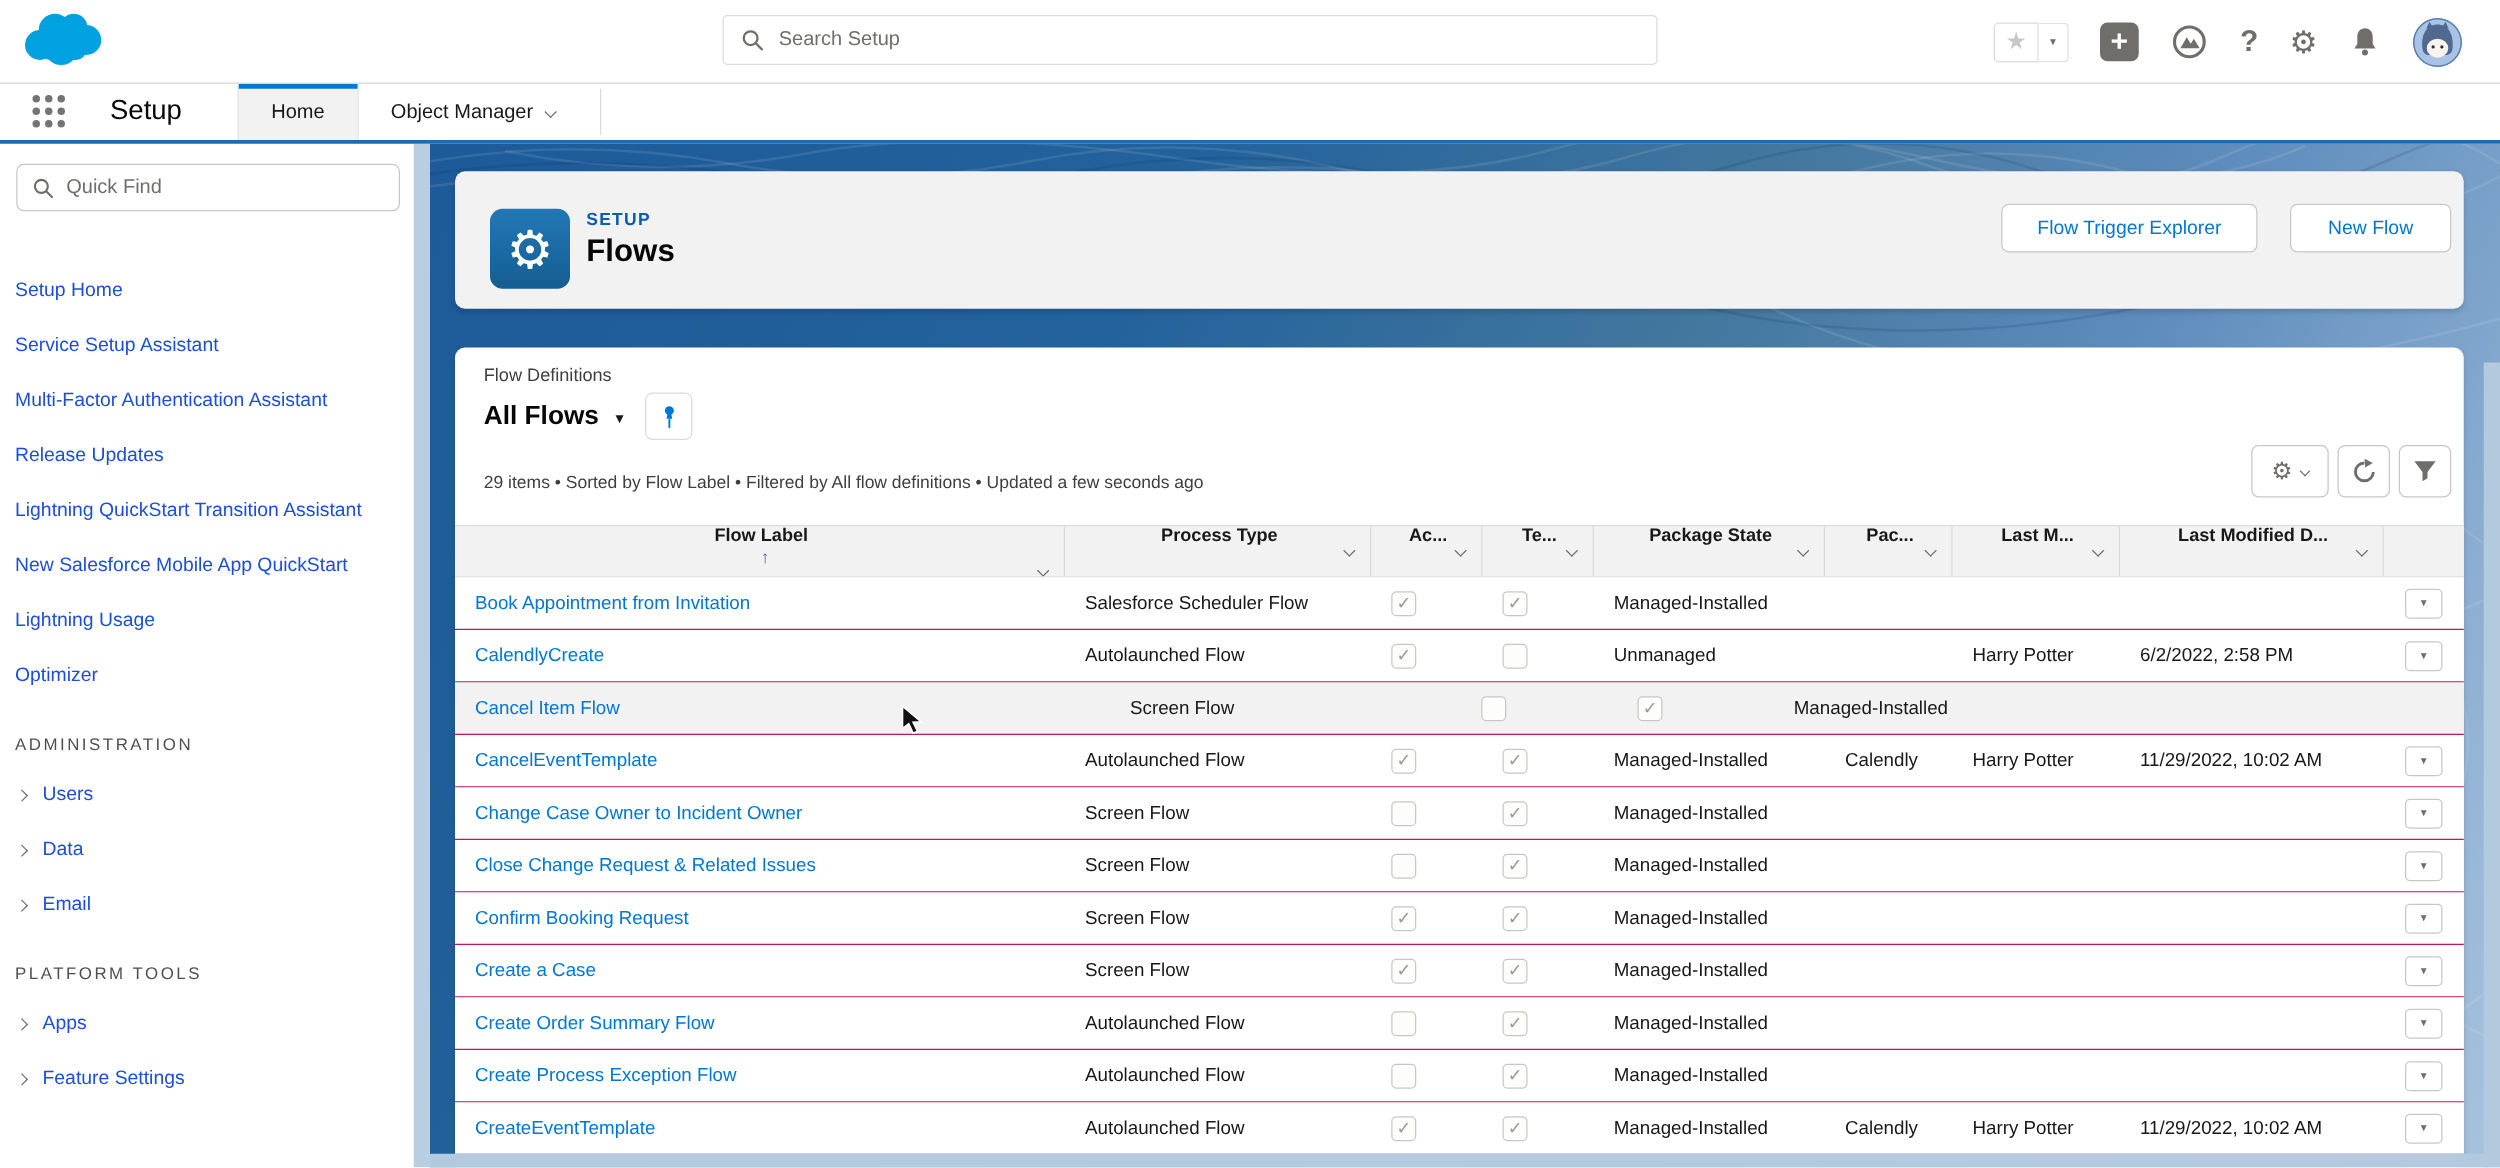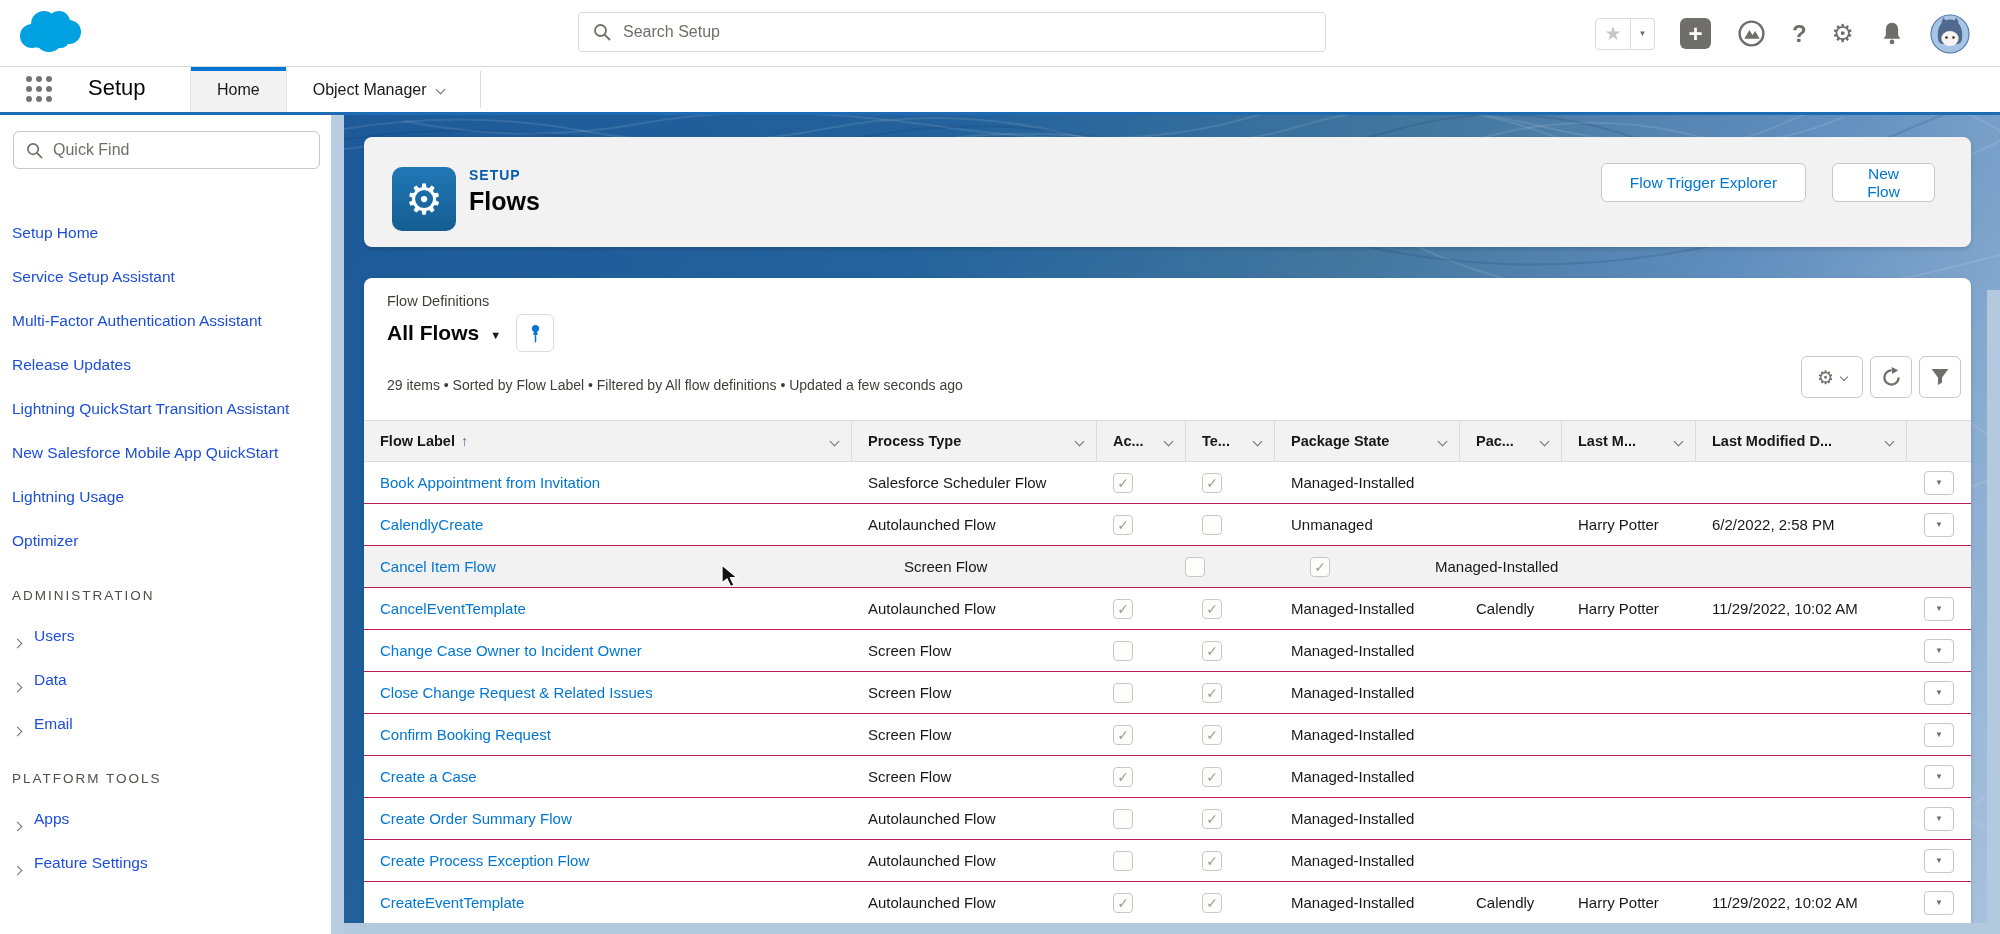--- a/index.html
+++ b/index.html
@@ -58,21 +58,21 @@
     background:#fff; overflow:hidden; z-index:3; }
   .quickfind { position:absolute; left:13px; top:16px; width:307px; height:38px;
     border:1px solid #c9c7c5; border-radius:6px; display:flex; align-items:center;
     padding:0 12px; gap:10px; background:#fff; }
   .quickfind input { border:none; outline:none; flex:1; font-size:16px;
     font-family:inherit; color:#181818; background:transparent; }
   .quickfind input::placeholder { color:#706e6b; }
   .side-items { position:absolute; left:0; top:96px; width:330px; }
   .side-item { padding:11px 30px 11px 12px; font-size:15.5px; line-height:22px;
     color:#1d4ed8; cursor:pointer; }
-  .side-item.expandable { display:flex; align-items:flex-end; gap:13px; padding-left:14px; }
+  .side-item.expandable { display:flex; align-items:center; gap:13px; padding-left:14px; }
   .side-section { margin-top:14px; padding:11px 12px; font-size:13.5px;
     letter-spacing:2px; color:#514f4d; }
   .chev { display:inline-block; width:7px; height:7px;
     border-right:1.5px solid #706e6b; border-top:1.5px solid #706e6b; }
   .chev-right { transform:rotate(45deg); }
   .chev-down { transform:rotate(135deg); }
   .side-scrollbar { position:absolute; right:0; top:0; width:13px; height:100%;
     background:#b9cde3; }
 
   
@@ -86,21 +86,21 @@
   .obj-tile { position:absolute; left:28px; top:30px; width:64px; height:64px;
     border-radius:10px; background:linear-gradient(#2178b6,#155d92);
     display:flex; align-items:center; justify-content:center; color:#fff; font-size:42px; }
   .eyebrow { position:absolute; left:105px; top:30px; font-size:14px; font-weight:600;
     letter-spacing:1px; color:#0b5cab; }
   .page-title { position:absolute; left:105px; top:50px; font-size:25px; font-weight:700; color:#080707; }
   .hdr-btn { position:absolute; top:26px; height:39px; background:#fff;
     border:1px solid #c9c7c5; border-radius:6px; color:#0176d3; font-size:15.5px;
     font-family:inherit; cursor:pointer; padding:0 22px; }
   .hdr-btn.fte { left:1237px; width:205px; }
-  .hdr-btn.nf  { left:1468px; width:103px; }
+  .hdr-btn.nf  { left:1468px; width:129px; }
 
   
   .table-card { position:absolute; left:20px; top:163px; width:1607px; height:660px;
     background:#fff; border-radius:8px 8px 0 0; box-shadow:0 2px 4px rgba(0,0,0,.15); }
   .entity-label { position:absolute; left:23px; top:15px; font-size:14.5px; color:#3e3e3c; }
   .view-row { position:absolute; left:23px; top:36px; display:flex; align-items:center; gap:9px; }
   .view-name { font-size:21px; font-weight:700; color:#080707; cursor:pointer; }
   .view-caret { font-size:11px; color:#181818; margin:4px 6px 0 2px; cursor:pointer; }
   .pin-btn { width:38px; height:38px; background:#fff; border:1px solid #dddbda;
     border-radius:6px; display:flex; align-items:center; justify-content:center; cursor:pointer; }
@@ -113,21 +113,21 @@
   .tool-btn.sq { width:42px; }
   .tool-btn .chev { width:6px; height:6px; }
 
   .thead-row, .trow { display:grid;
     grid-template-columns:488px 245px 89px 89px 185px 102px 134px 211px 1fr;
     align-items:stretch; }
   .thead-row { position:absolute; left:0; top:142px; width:100%; height:42px;
     background:#f3f2f2; border-top:1px solid #dddbda; border-bottom:1px solid #dddbda; }
   .th { display:flex; align-items:center; padding:0 13px 0 16px;
     border-right:1px solid #dddbda; font-size:14.5px; font-weight:700; color:#181818;
-    white-space:nowrap; overflow:hidden; cursor:pointer; }
+    white-space:nowrap; overflow:hidden; cursor:pointer;flex-direction:column; }
   .th:last-child { border-right:none; }
   .th .sort-arrow { color:#54698d; font-size:14px; margin-left:6px; font-weight:700; }
   .th .chev { margin-left:auto; flex:none; }
   .tbody { position:absolute; left:0; top:184px; width:100%; }
   .trow { height:42px; border-bottom:1px solid #be185d; background:#fff; }
   .trow.hover { background:#f3f2f2;gap:36px; }
   .td { display:flex; align-items:center; padding:0 16px; font-size:15px;
     color:#181818; white-space:nowrap; overflow:hidden; }
   .td a { color:#0176d3; text-decoration:none; cursor:pointer; }
   .checkbox { width:20px; height:20px; border:1px solid #c9c7c5; border-radius:4px;

